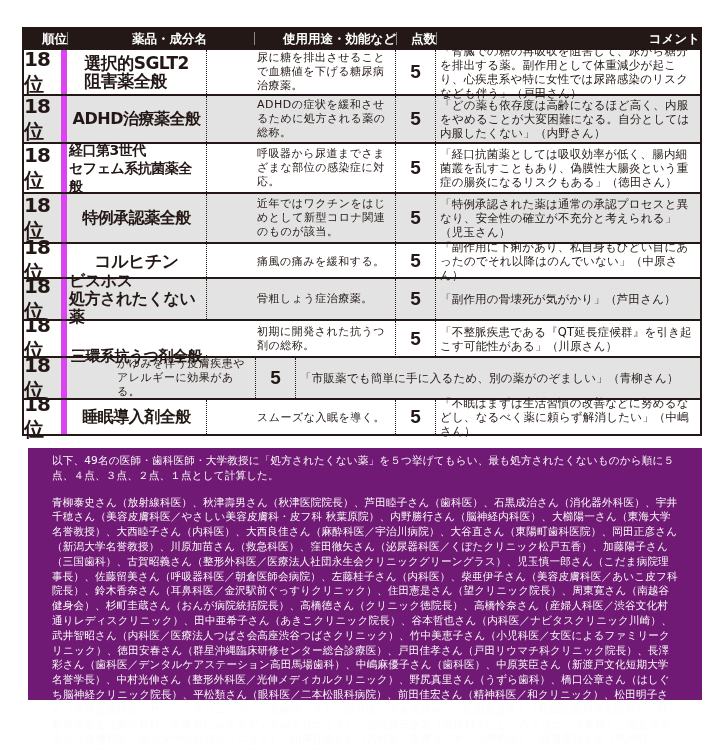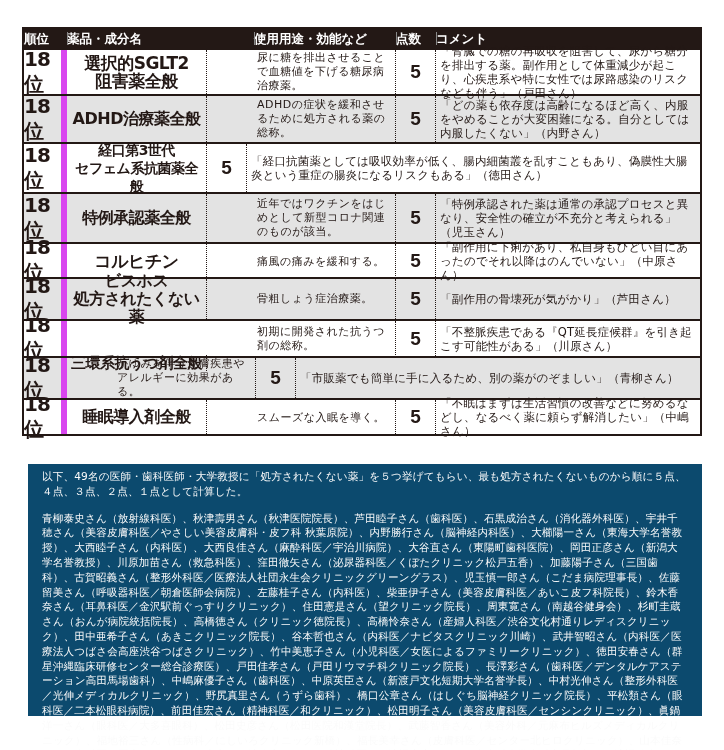--- a/index.html
+++ b/index.html
@@ -6,42 +6,42 @@
   body { width: 724px; height: 750px; position: relative; overflow: hidden;
          font-family: "DejaVu Sans", "Liberation Sans", sans-serif; color: #231815; }
   .table {
     position: absolute; left: 22px; top: 27px; width: 680px;
     border: 2px solid #231815; box-sizing: border-box;
   }
   .hdr {
     display: flex; height: 19px; background: #231815; color: #fff;
     font-weight: bold; font-size: 12.5px; line-height: 19px;
   }
-  .hdr > div { text-align: left; position: relative; }
+  .hdr > div { text-align: right; position: relative; }
   .hdr > div + div::before {
     content: ""; position: absolute; left: 0; top: 3px; bottom: 3px; width: 1px; background: #888;
   }
   .c-rank { width: 43px; flex: none; }
   .c-name { width: 140px; flex: none; }
   .c-use  { width: 142px; flex: none; margin-left: 47px; }
   .c-pts  { width: 40px; flex: none; }
   .c-com  { flex: 1; }
   .row { display: flex; border-top: 2px solid #231815; box-sizing: border-box; }
   .row.alt { background: #e3e3e3; }
   .row > div { box-sizing: border-box; display: flex; align-items: center; }
   .row .c-rank { justify-content: center; font-weight: bold; font-size: 20px; border-right: 6px solid #d946ef; letter-spacing: -1px; }
-  .row .c-name { justify-content: center; text-align: center; font-weight: bold; font-size: 16px; line-height: 18px; border-right: 1px dotted #231815; letter-spacing: -0.5px; padding: 8px 2px; }
+  .row .c-name { justify-content: center; text-align: left; font-weight: bold; font-size: 16px; line-height: 18px; border-right: 1px dotted #231815; letter-spacing: -0.5px; padding: 0 2px; }
   .row .c-use  { font-size: 11px; line-height: 14px; padding: 18px 3px; border-right: 1px dotted #231815; letter-spacing: 0.5px; }
   .row .c-pts  { justify-content: center; font-weight: bold; font-size: 19px; font-family: "Liberation Sans", sans-serif; border-right: 1px dotted #231815; }
   .row .c-com  { font-size: 11.5px; line-height: 14px; padding: 12px 4px; letter-spacing: 0.2px; }
   .name-big { font-size: 17px; }
   .footer {
     position: absolute; left: 28px; top: 448px; width: 674px; height: 252px;
-    background: #0c4a6e; color: #fbfbfb; box-sizing: border-box; padding: 5px 14px;
-    font-size: 10.6px; line-height: 14.8px; letter-spacing: 0.15px; margin-top: 16px;
+    background: #701a75; color: #fbfbfb; box-sizing: border-box; padding: 5px 24px;
+    font-size: 10.6px; line-height: 14.8px; letter-spacing: 0.15px;
   }
   .footer p { margin: 0; }
   .footer .intro { margin-bottom: 12px; }
 </style>
 </head>
 <body>
 
 <div class="table">
   <div class="hdr">
     <div class="c-rank">順位</div>
@@ -77,20 +77,21 @@
   </div>
 
   <div class="row" style="height:50px">
     <div class="c-rank">18位</div>
     <div class="c-name" style="font-size:14px;">
       <div>
           <div>経口第3世代</div>
           <div>セフェム系抗菌薬全般</div>
         </div>
     </div>
+    <div class="c-use">呼吸器から尿道までさまざまな部位の感染症に対応。</div>
     <div class="c-pts">5</div>
     <div class="c-com">「経口抗菌薬としては吸収効率が低く、腸内細菌叢を乱すこともあり、偽膜性大腸炎という重症の腸炎になるリスクもある」（徳田さん）</div>
   </div>
 
   <div class="row alt" style="height:50px">
     <div class="c-rank">18位</div>
     <div class="c-name">
       <div>
           <div>特例承認薬全般</div>
         </div>

